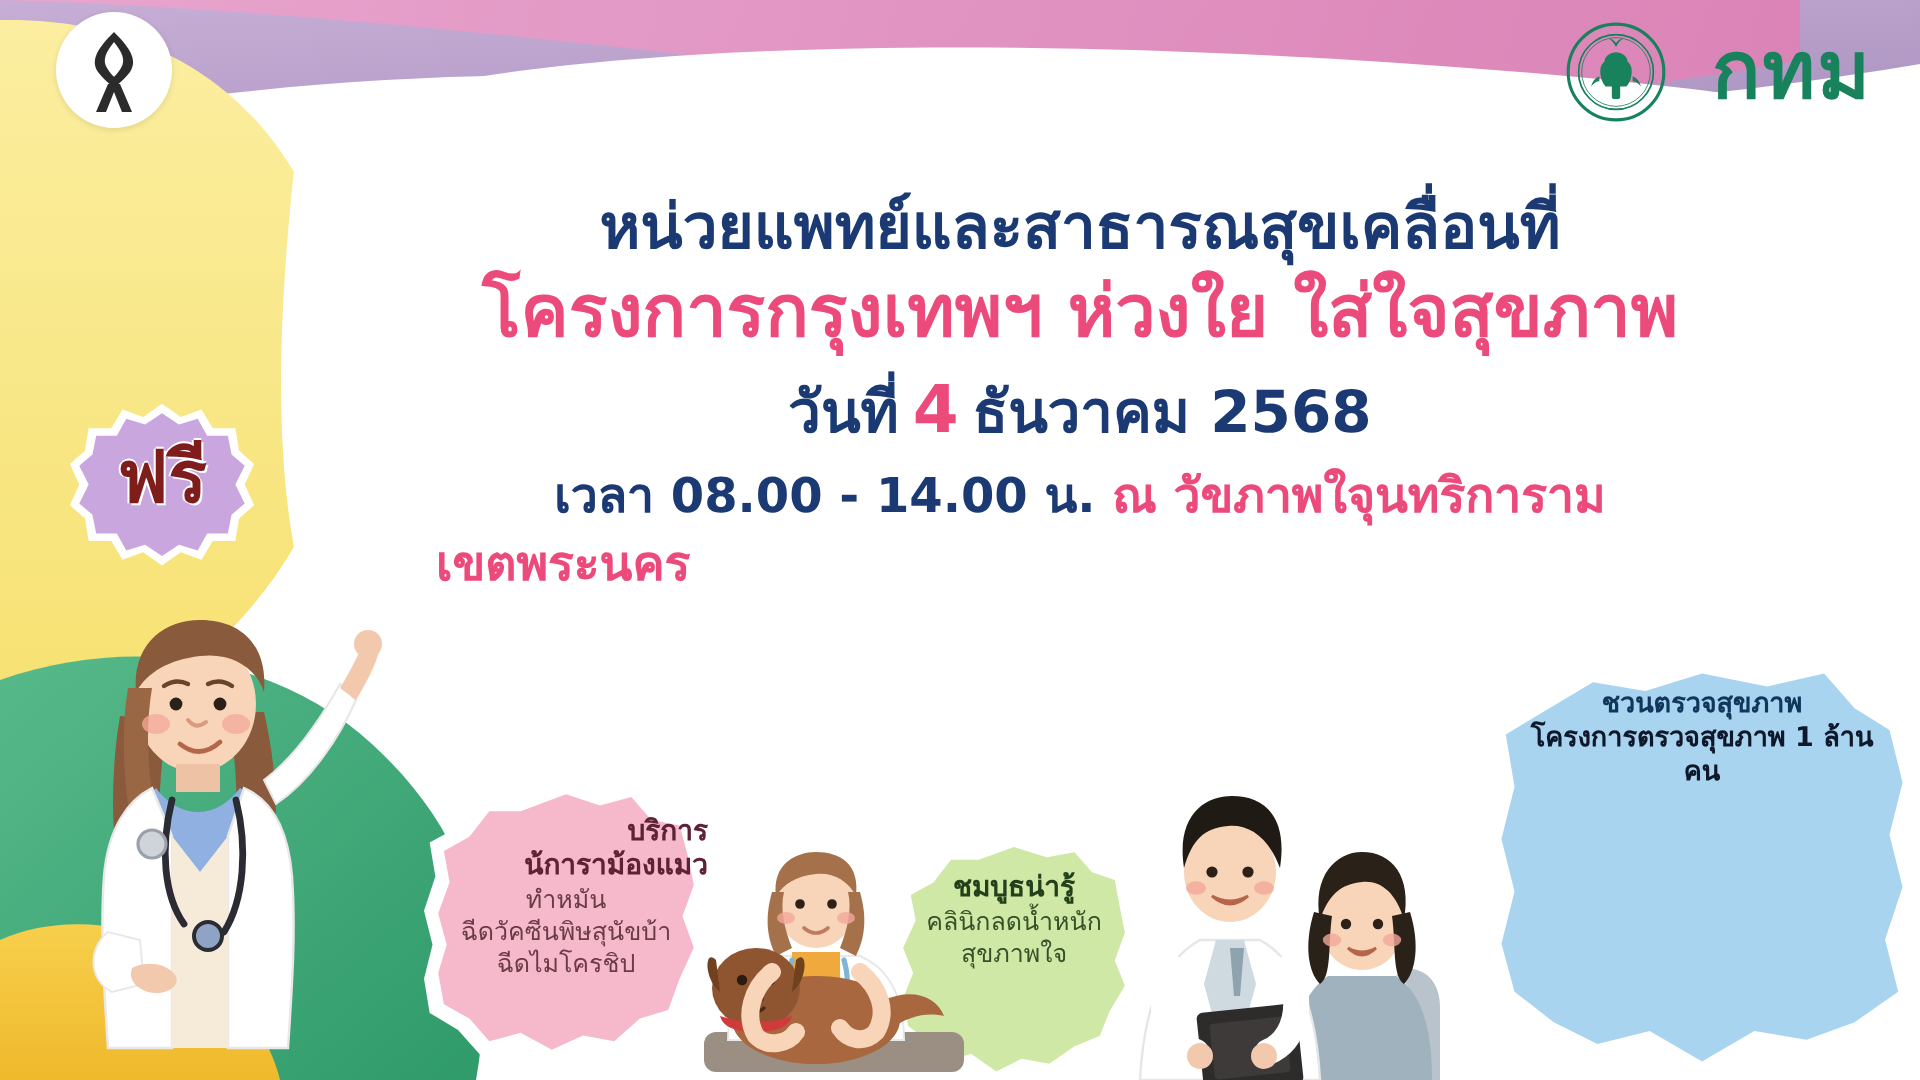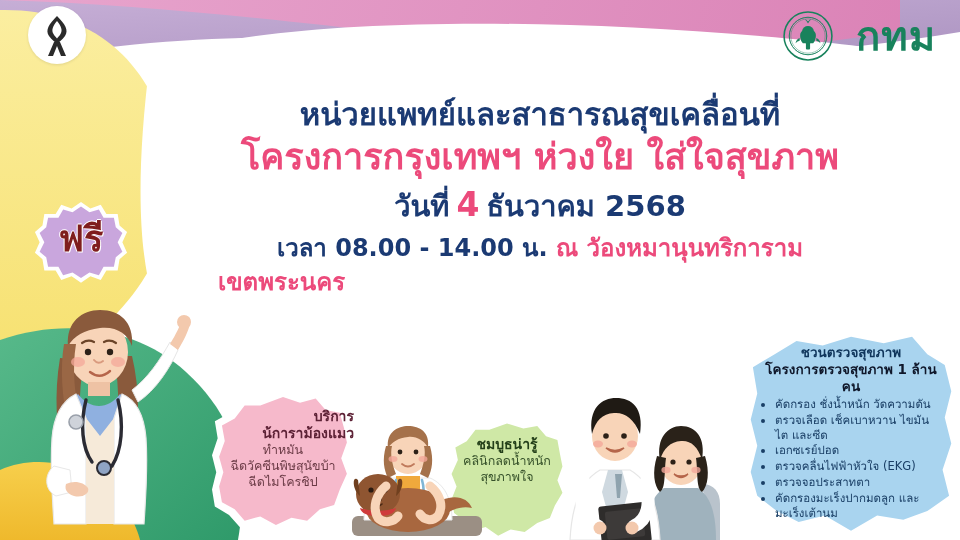--- a/index.html
+++ b/index.html
@@ -324,21 +324,21 @@
   </div>
 
   <div id="headline-block">
     <div class="line-title">หน่วยแพทย์และสาธารณสุขเคลื่อนที่</div>
     <div class="line-project">โครงการกรุงเทพฯ ห่วงใย ใส่ใจสุขภาพ</div>
     <div class="line-date">
       <span>วันที่</span><span class="daynum">4</span><span>ธันวาคม</span>&nbsp;<span>2568</span>
     </div>
     <div class="line-time">
       <span>เวลา 08.00 - 14.00 น.</span>
-      <span class="venue">ณ วัองหมานุนทริการาม</span>
+      <span class="venue">ณ วัขภาพใจุนทริการาม</span>
     </div>
     <div class="line-district">เขตพระนคร</div>
   </div>
 
   <div class="bubble" id="bubble-pet">
     <svg class="shape" viewBox="0 0 100 100" preserveAspectRatio="none">
       <path d="M50,0 L63,4 L75,1 L83,10 L94,12 L97,24 L100,36 L95,48 L100,60 L94,72
                L90,84 L78,88 L68,97 L56,95 L44,100 L32,94 L20,97 L12,88 L2,82
                L0,70 L3,58 L0,46 L4,34 L2,22 L13,16 L20,6 L33,6 Z" fill="#ffffff"></path>
       <path d="M50,5 L62,9 L73,6 L80,14 L90,16 L93,27 L95,37 L91,48 L95,59 L90,70
@@ -375,28 +375,20 @@
       <path d="M50,0 L66,3 L80,0 L88,8 L97,14 L100,27 L97,40 L100,53 L96,66 L99,79
                L88,87 L76,92 L63,90 L50,97 L37,90 L24,93 L13,87 L3,80 L0,67
                L3,54 L0,41 L3,28 L1,15 L12,8 L23,2 L36,4 Z" fill="#ffffff"></path>
       <path d="M50,4 L65,7 L78,4 L85,12 L93,17 L96,29 L93,41 L96,53 L92,65 L95,77
                L85,84 L74,88 L62,86 L50,93 L38,86 L26,89 L16,84 L7,77 L4,66
                L7,54 L4,42 L7,30 L5,18 L15,12 L25,6 L37,8 Z" fill="#a9d4ef"></path>
     </svg>
     <div class="content">
       <div class="sp-title">ชวนตรวจสุขภาพ</div>
       <div class="sp-subtitle">โครงการตรวจสุขภาพ 1 ล้านคน</div>
-      <ul>
-        <li>คัดกรอง ชั่งน้ำหนัก วัดความดัน</li>
-        <li>ตรวจเลือด เช็คเบาหวาน ไขมัน ไต และซีด</li>
-        <li>เอกซเรย์ปอด</li>
-        <li>ตรวจคลื่นไฟฟ้าหัวใจ (EKG)</li>
-        <li>ตรวจจอประสาทตา</li>
-        <li>คัดกรองมะเร็งปากมดลูก และมะเร็งเต้านม</li>
-      </ul>
     </div>
   </div>
 
   <svg class="illus" id="illus-doctor" width="190" height="242" viewBox="0 0 190 242">
 
     <path d="M40,60 C34,96 36,132 44,164 L66,164 C58,130 58,96 64,62 Z" fill="#8a5a3c"></path>
     <path d="M112,58 C120,92 120,128 112,160 L92,160 C100,126 100,92 94,58 Z" fill="#8a5a3c"></path>
 
     <path d="M118,104 C136,92 150,70 158,52 L150,44 C140,62 128,80 112,92 Z" fill="#ffffff" stroke="#e6e6e6" stroke-width="1"></path>
     <path d="M150,46 C156,36 160,28 162,22 C166,16 172,18 170,26 C168,34 164,42 158,52 Z" fill="#f3c9ad"></path>

